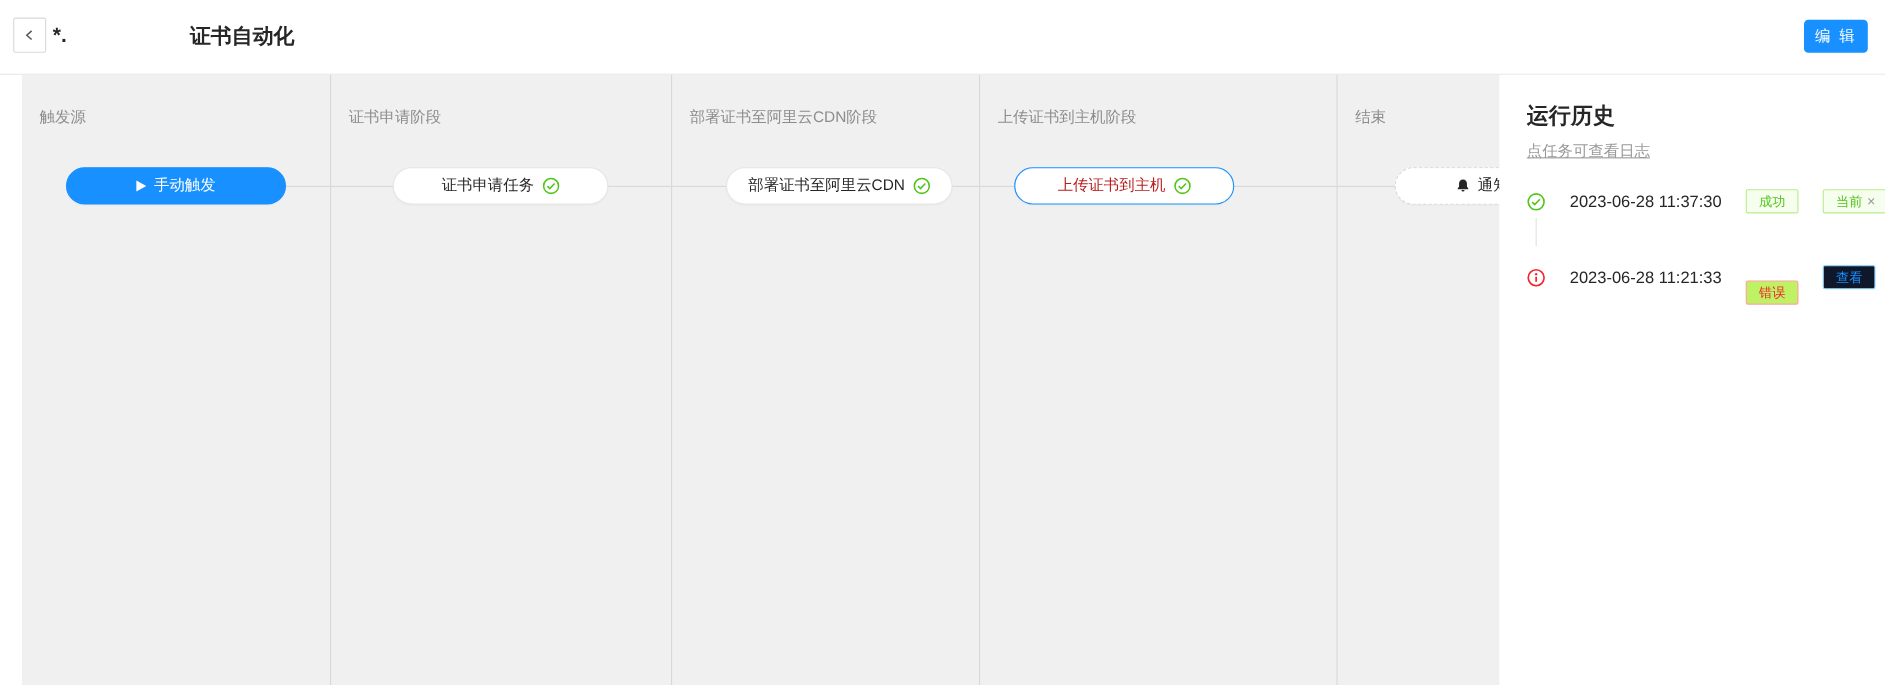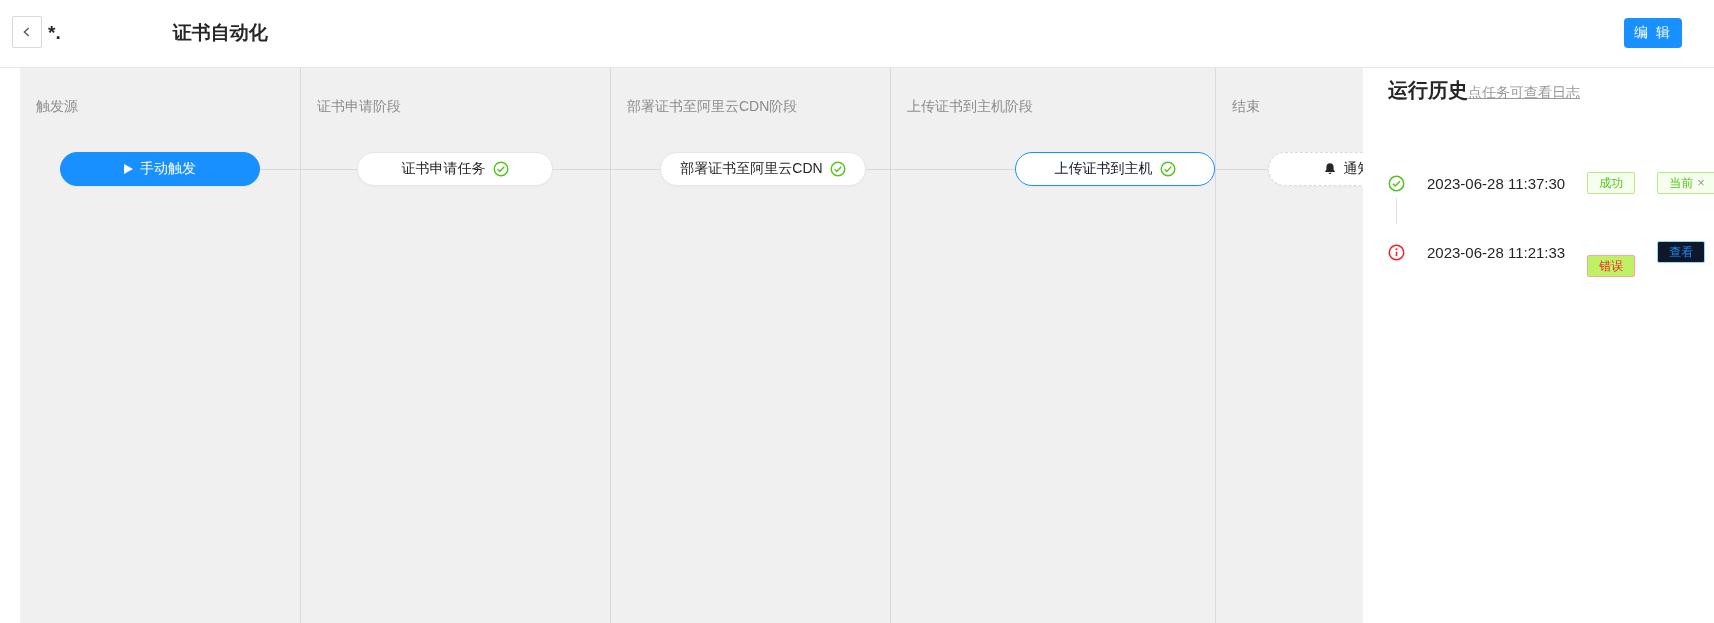--- a/index.html
+++ b/index.html
@@ -8,21 +8,21 @@
 
   
   .header { position:relative; width:1714px; height:68px; background:#fff;
             border-bottom:1px solid #e8e8e8; }
   .back-btn { position:absolute; left:12px; top:16px; width:30px; height:32px;
               background:#fff; border:1px solid #d9d9d9; border-radius:2px;
               display:flex; align-items:center; justify-content:center; cursor:pointer; }
   .page-title { position:absolute; left:48px; top:20px; font-size:19px; font-weight:bold;
                 display:flex; align-items:center; white-space:nowrap; }
   .masked-seg { display:inline-block; width:112px; height:22px; background:#fff; }
-  .edit-btn { position:absolute; right:32px; top:18px; width:58px; height:30px;
+  .edit-btn { position:absolute; right:16px; top:18px; width:58px; height:30px;
               background:#1890ff; color:#fff; border:none; border-radius:4px;
               font-size:14px; letter-spacing:2px; cursor:pointer;
               font-family:inherit; }
 
   
   .workflow { position:absolute; left:0; top:68px; width:1714px; height:555px;
               background:#f0f0f0;margin-left:20px; }
   .lane { position:absolute; top:0; height:555px; }
   .lane + .lane { border-left:1px solid #d9d9d9; }
   .lane-label { position:absolute; left:16px; top:30px; font-size:14px; color:#8c8c8c;
@@ -38,33 +38,33 @@
 
   .pill { position:absolute; top:84px; height:34px; border-radius:17px;
           display:flex; align-items:center; justify-content:center; gap:7px;
           font-size:14px; background:#fff; border:1px solid #e6e6e6;
           cursor:pointer; white-space:nowrap; z-index:1;
           box-shadow:0 1px 2px rgba(0,0,0,0.03); }
   .pill-trigger { left:40px;  width:200px; background:#1890ff; border-color:#1890ff;
                   color:#fff; }
   .pill-cert   { left:337px; width:196px; }
   .pill-cdn    { left:640px; width:206px; }
-  .pill-host   { left:995px; width:200px; border:1px solid #1890ff; color:#0f172a; }
+  .pill-host   { left:902px; width:200px; border:1px solid #1890ff; color:#b91c1c; }
   .pill-notify { left:1248px; width:200px; border:1px dashed #d9d9d9; }
 
   .play-tri { width:0; height:0; border-left:9px solid #fff;
               border-top:5.5px solid transparent; border-bottom:5.5px solid transparent;
               display:inline-block; }
   .ico { display:inline-flex; align-items:center; }
 
   
   .history { position:absolute; left:1363px; top:68px; width:351px; height:555px;
              background:#fff; z-index:2; }
-  .hist-head { position:absolute; left:25px; top:9px; display:flex;
-               align-items:baseline; gap:0; white-space:nowrap; }
+  .hist-head { position:absolute; left:25px; top:24px; display:flex;
+               align-items:baseline; gap:10px; white-space:nowrap;flex-direction:column; }
   .hist-title { font-size:20px; font-weight:bold; color:#262626; }
   .hist-sub { font-size:14px; color:#999;text-decoration:underline; }
 
   .entry { position:absolute; left:25px; display:flex; align-items:center; gap:22px;
            white-space:nowrap; }
   .entry-1 { top:104px; }
   .entry-2 { top:159px; }
   .entry-time { font-size:15px; color:#262626; }
   .timeline { position:absolute; left:33px; top:130px; width:1px; height:26px;
               background:#e0e0e0; }

